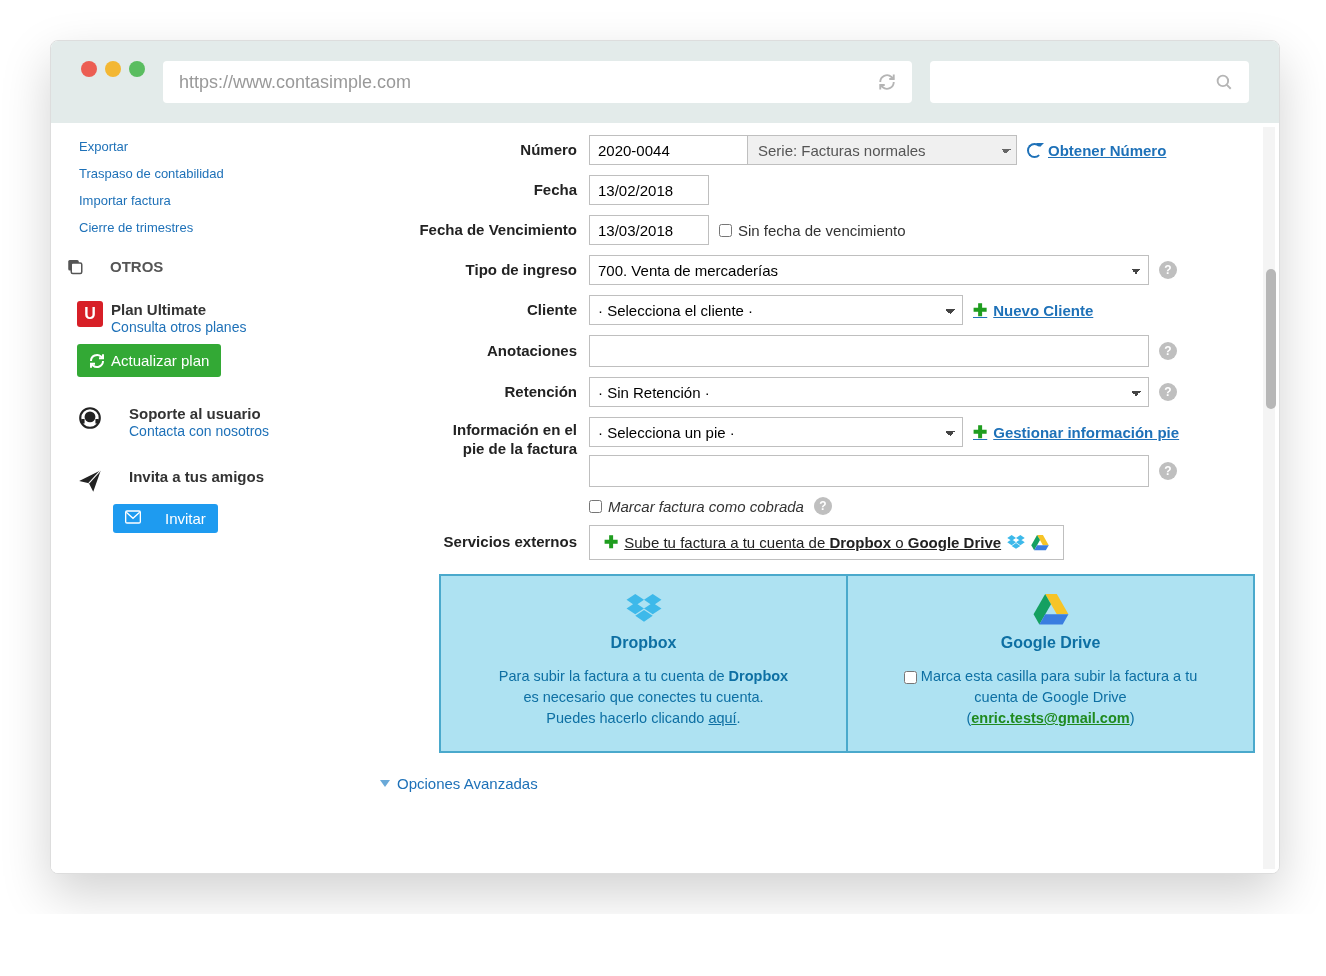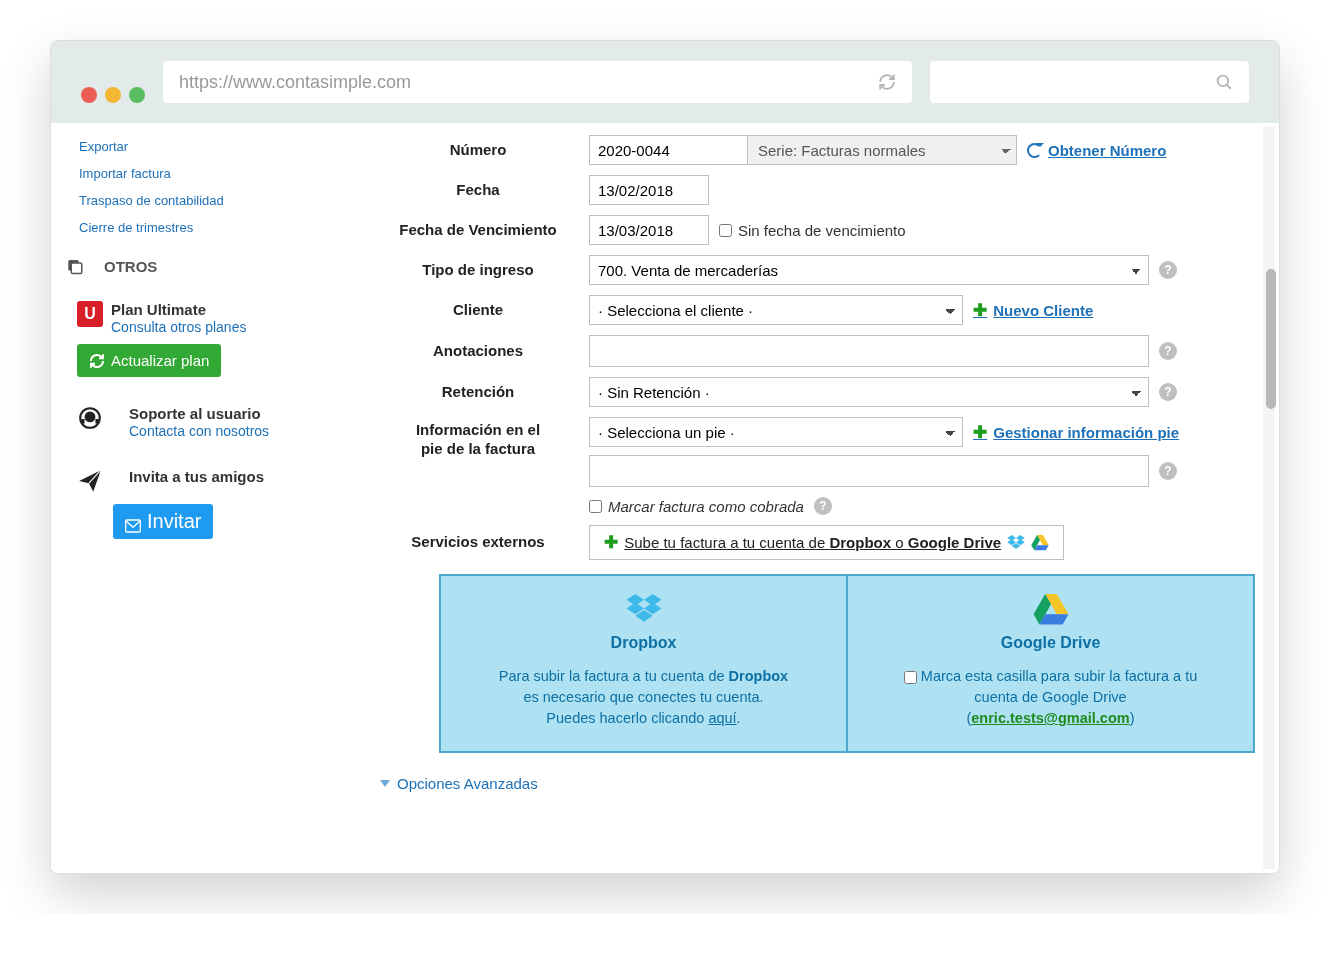--- a/index.html
+++ b/index.html
@@ -1,39 +1,39 @@
 <!DOCTYPE html>
 <html><head>
 <meta charset="utf-8">
 <style>
 *{box-sizing:border-box;margin:0;padding:0;font-family:"Segoe UI",Tahoma,Geneva,sans-serif}
 body{background:#fff;padding:40px 50px}
 .window{width:1230px;border:1px solid #ddd;border-radius:8px;box-shadow:0 20px 50px rgba(0,0,0,.18);overflow:hidden;background:#fff;margin:0 auto}
-.chrome{background:#e3ebea;padding:20px 30px;display:flex;align-items:flex-end;gap:18px}
+.chrome{background:#e3ebea;padding:20px 30px;display:flex;align-items:flex-start;gap:18px}
 .dots{display:flex;gap:8px}
 .dot{width:16px;height:16px;border-radius:50%}
 .red{background:#ec5e53}.ylw{background:#f3b733}.grn{background:#5abd60}
 .url{flex:3;background:#fff;border-radius:4px;height:42px;display:flex;align-items:center;padding:0 16px;color:#999;font-size:18px;justify-content:space-between}
 .search{flex:1.2;background:#fff;border-radius:4px;height:42px;display:flex;align-items:center;justify-content:flex-end;padding:0 16px;color:#b5b5b5}
 .viewport{display:flex;height:750px;position:relative;background:#fff}
 .sidebar{width:268px;padding:10px 0 0 0;background:#fff}
 .nav a{display:block;color:#1e71b8;font-size:13px;padding:6px 10px 6px 28px;text-decoration:none}
-.sec{display:flex;align-items:center;gap:20px;color:#555;font-weight:600;padding:16px 10px 8px 15px;font-size:15px}
+.sec{display:flex;align-items:center;gap:26px;color:#555;font-weight:600;padding:16px 10px 8px 15px;font-size:15px}
 .side-block{padding:18px 10px 10px 26px}
 .u-badge{display:inline-flex;align-items:center;justify-content:center;width:26px;height:26px;background:#d71f27;color:#fff;font-weight:700;border-radius:3px;font-size:16px}
 .plan-row{display:flex;align-items:flex-start;gap:8px}
 .plan-title{color:#333;font-size:15px;font-weight:600}
 .plan-link{color:#1e71b8;font-size:14px;}
 .btn-green{background:#33a935;color:#fff;border:none;padding:8px 12px;border-radius:3px;font-size:15px;display:inline-flex;align-items:center;gap:6px;margin-top:8px;cursor:pointer}
-.btn-blue{background:#1e9bf0;color:#fff;border:none;padding:6px 12px;border-radius:3px;font-size:20px;display:inline-flex;align-items:flex-end;gap:6px;cursor:pointer}
+.btn-blue{background:#1e9bf0;color:#fff;border:none;padding:6px 12px;border-radius:3px;font-size:15px;display:inline-flex;align-items:flex-start;gap:24px;cursor:pointer}
 .support-row{display:flex;align-items:flex-start;gap:26px}
 .support-title{font-size:15px;font-weight:600;color:#333}
 .content{flex:1;padding:12px 20px 0 60px;overflow:hidden}
 .form-row{display:flex;align-items:center;margin-bottom:10px}
-.lbl{width:210px;text-align:center;font-weight:700;color:#222;font-size:15px;padding-right:12px;line-height:1.25}
+.lbl{width:210px;text-align:right;font-weight:700;color:#222;font-size:15px;padding-right:12px;line-height:1.25}
 .lbl-multi{align-self:flex-start;padding-top:4px}
 .ctl{flex:1;display:flex;align-items:center;gap:10px;min-width:0}
 .ipt,.sel,.ta{border:1px solid #bfbfbf;background:#fff;font-size:15px;padding:4px 8px;height:30px}
 .ipt-sm{width:120px}
 .combo{display:inline-flex}
 .combo .ipt{width:158px;border-right:none}
 .combo .sel-grey{background:#f0f0f0;color:#555;width:270px;border:1px solid #bfbfbf;height:30px;font-size:15px;padding:0 22px 0 10px;-webkit-appearance:none;appearance:none;background-image:linear-gradient(45deg,transparent 50%,#666 50%),linear-gradient(135deg,#666 50%,transparent 50%);background-position:right 10px top 13px,right 5px top 13px;background-size:5px 5px,5px 5px;background-repeat:no-repeat}
 .sel{width:560px;-webkit-appearance:none;appearance:none;background-image:linear-gradient(45deg,transparent 50%,#444 50%),linear-gradient(135deg,#444 50%,transparent 50%);background-position:right 12px top 13px,right 7px top 13px;background-size:5px 5px,5px 5px;background-repeat:no-repeat}
 .sel-m{width:374px}
 .ta{width:560px;height:32px;resize:none}
@@ -84,22 +84,22 @@
           <path d="m21 21-5.2-5.2"></path>
         </svg>
     </div>
   </div>
 
   <div class="viewport">
 
     <div class="sidebar">
       <div class="nav">
         <a>Exportar</a>
+        <a>Traspaso de contabilidad</a>
         <a>Importar factura</a>
-        <a>Traspaso de contabilidad</a>
         <a>Cierre de trimestres</a>
       </div>
       <div class="sec">
         <svg width="18" height="18" viewBox="0 0 24 24" fill="#555">
             <rect x="3" y="4" width="14" height="14" rx="2"></rect>
             <rect x="7" y="8" width="14" height="14" rx="2" fill="#fff" stroke="#555" stroke-width="2"></rect>
           </svg>
         <span>OTROS</span>
       </div>
 

